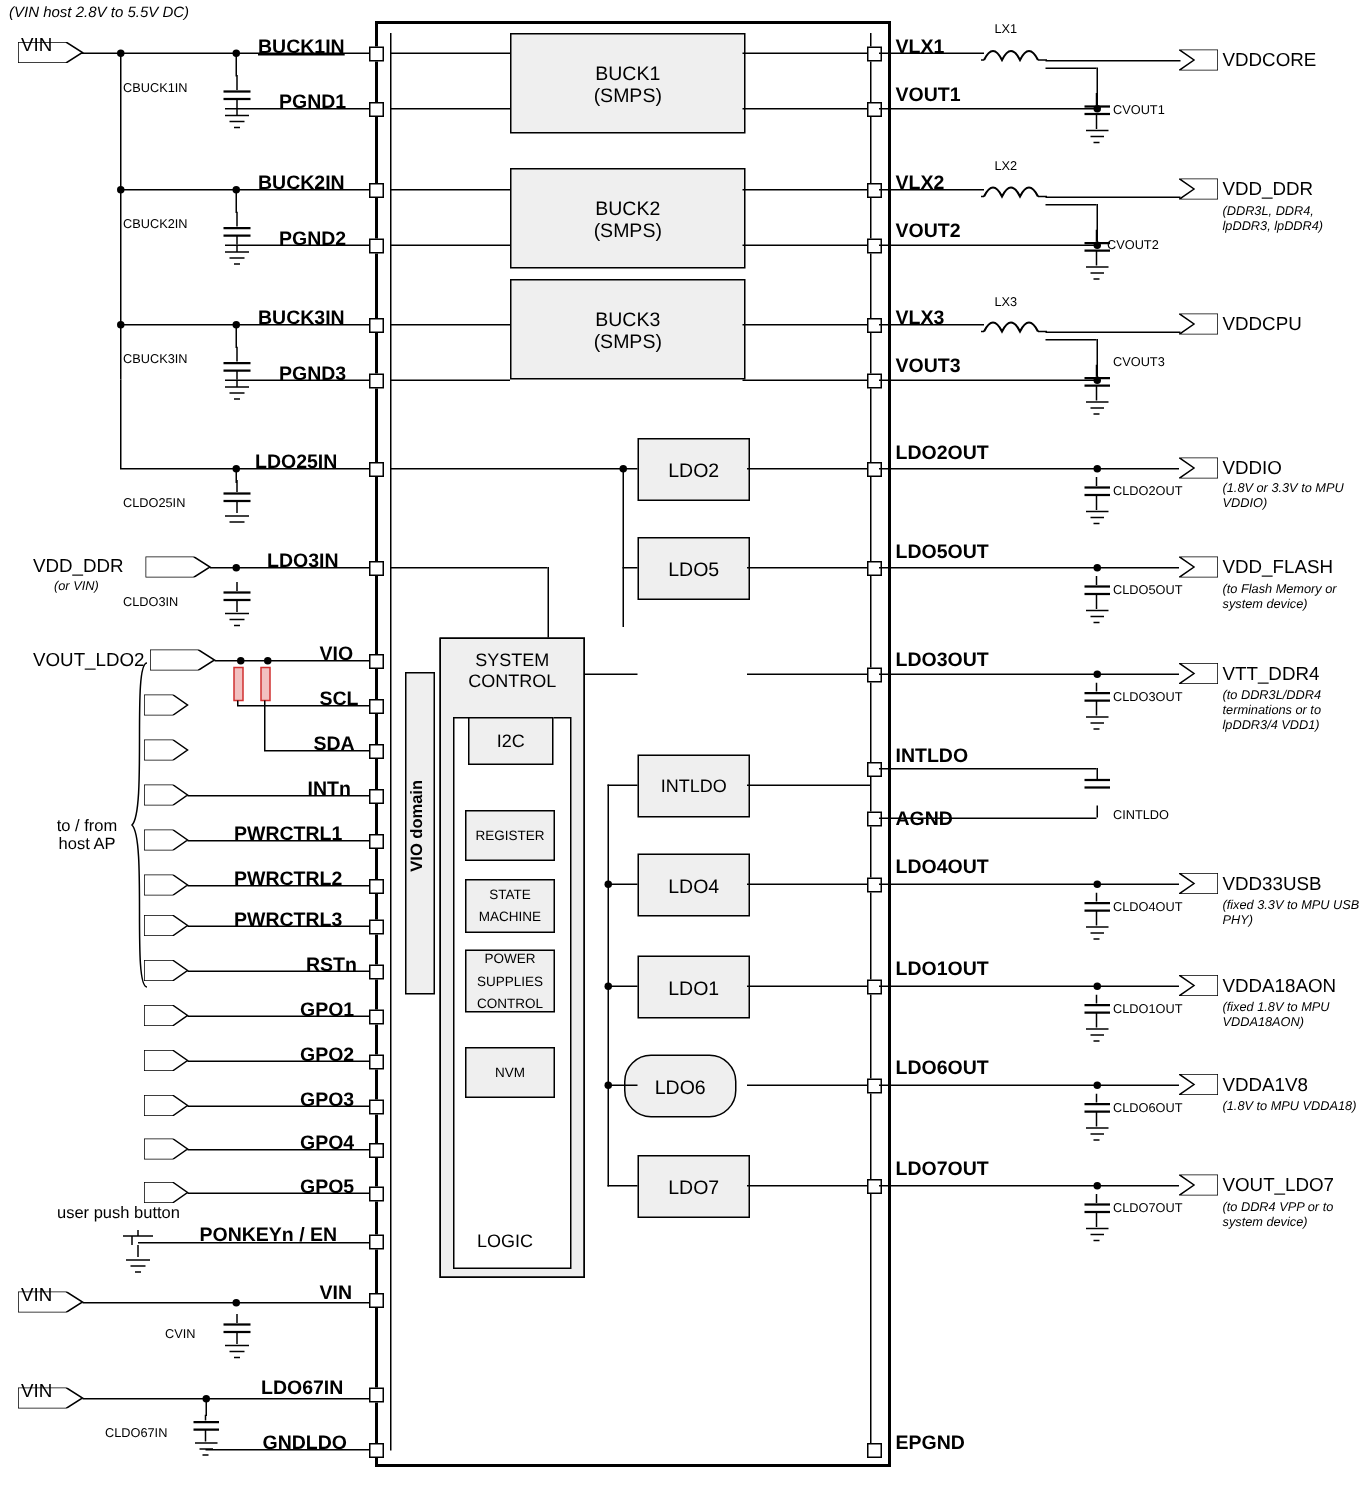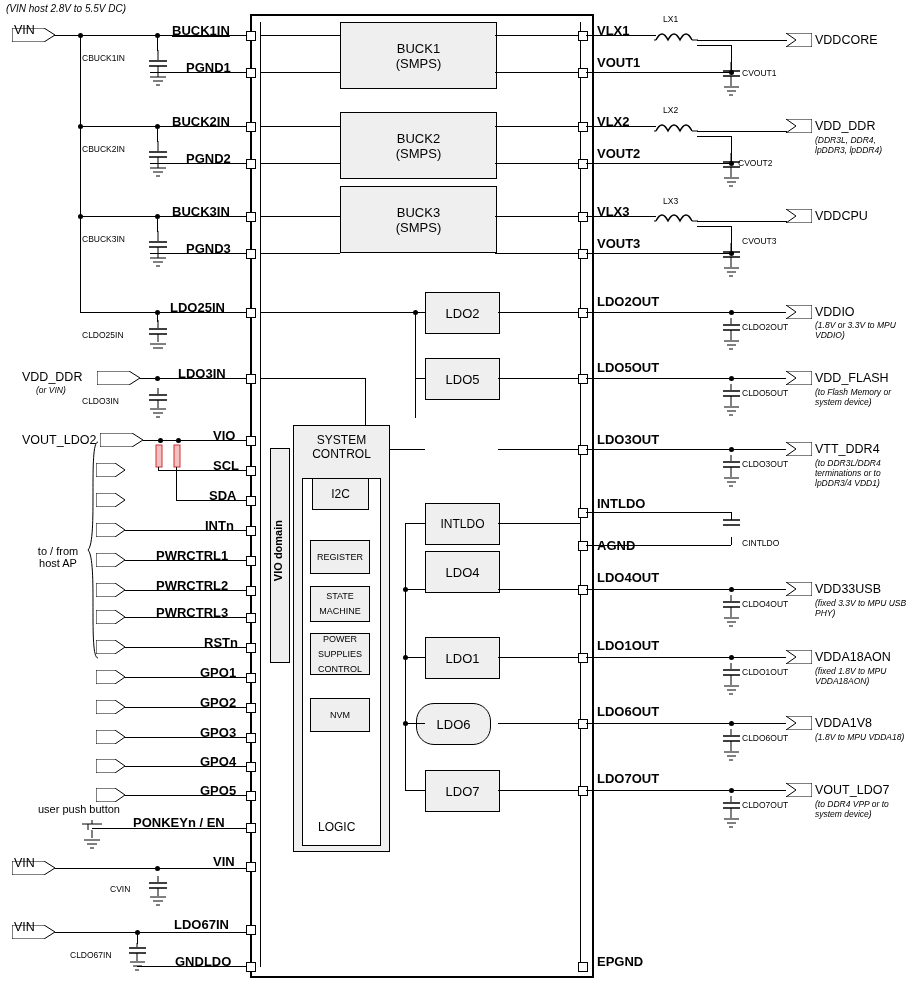--- a/index.html
+++ b/index.html
@@ -71,21 +71,21 @@
 
   <div class="block" style="left:425px;top:292px;width:73px;height:40px;">
       <span>LDO2</span>
     </div>
   <div class="block" style="left:425px;top:358px;width:73px;height:40px;">
       <span>LDO5</span>
     </div>
   <div class="block" style="left:425px;top:503px;width:73px;height:40px;">
       <span style="font-size:12px;">INTLDO</span>
     </div>
-  <div class="block" style="left:425px;top:551px;width:73px;height:40px;text-align:right;">
+  <div class="block" style="left:425px;top:569px;width:73px;height:40px;text-align:right;">
       <span>LDO4</span>
     </div>
   <div class="block" style="left:425px;top:637px;width:73px;height:40px;">
       <span>LDO1</span>
     </div>
   <div class="block" style="left:416px;top:703px;width:73px;height:40px;border-radius:18px;">
       <span>LDO6</span>
     </div>
   <div class="block" style="left:425px;top:770px;width:73px;height:40px;">
       <span>LDO7</span>

